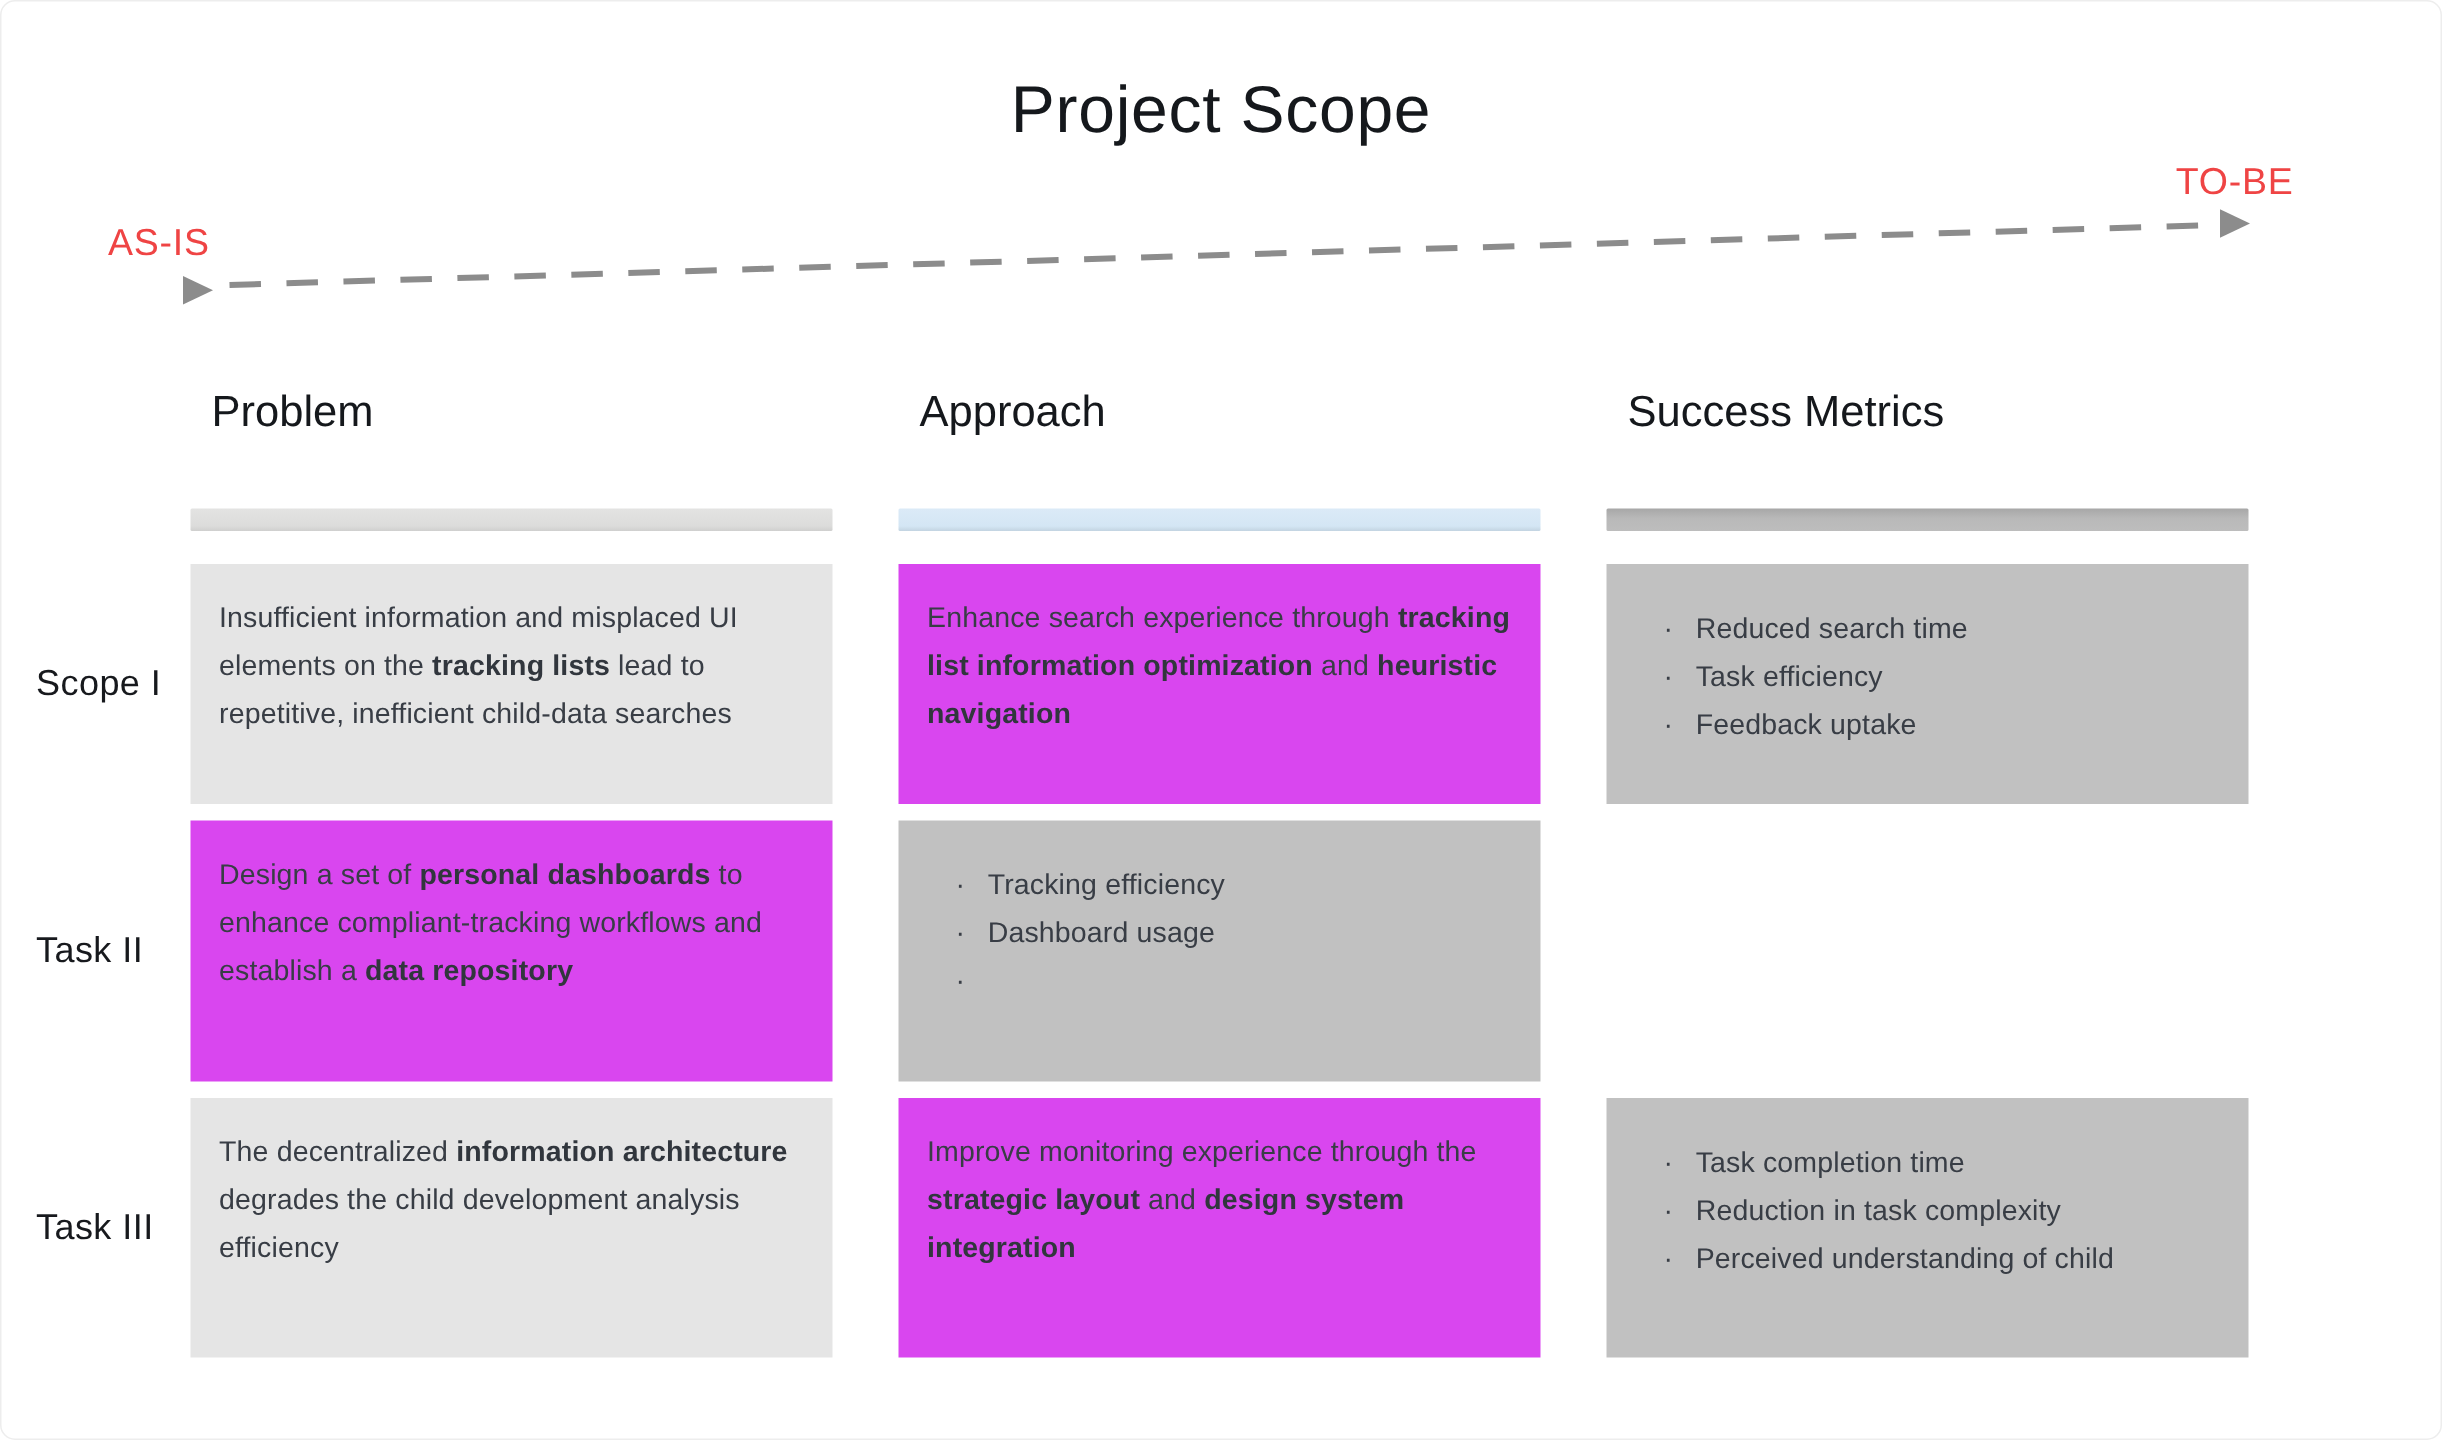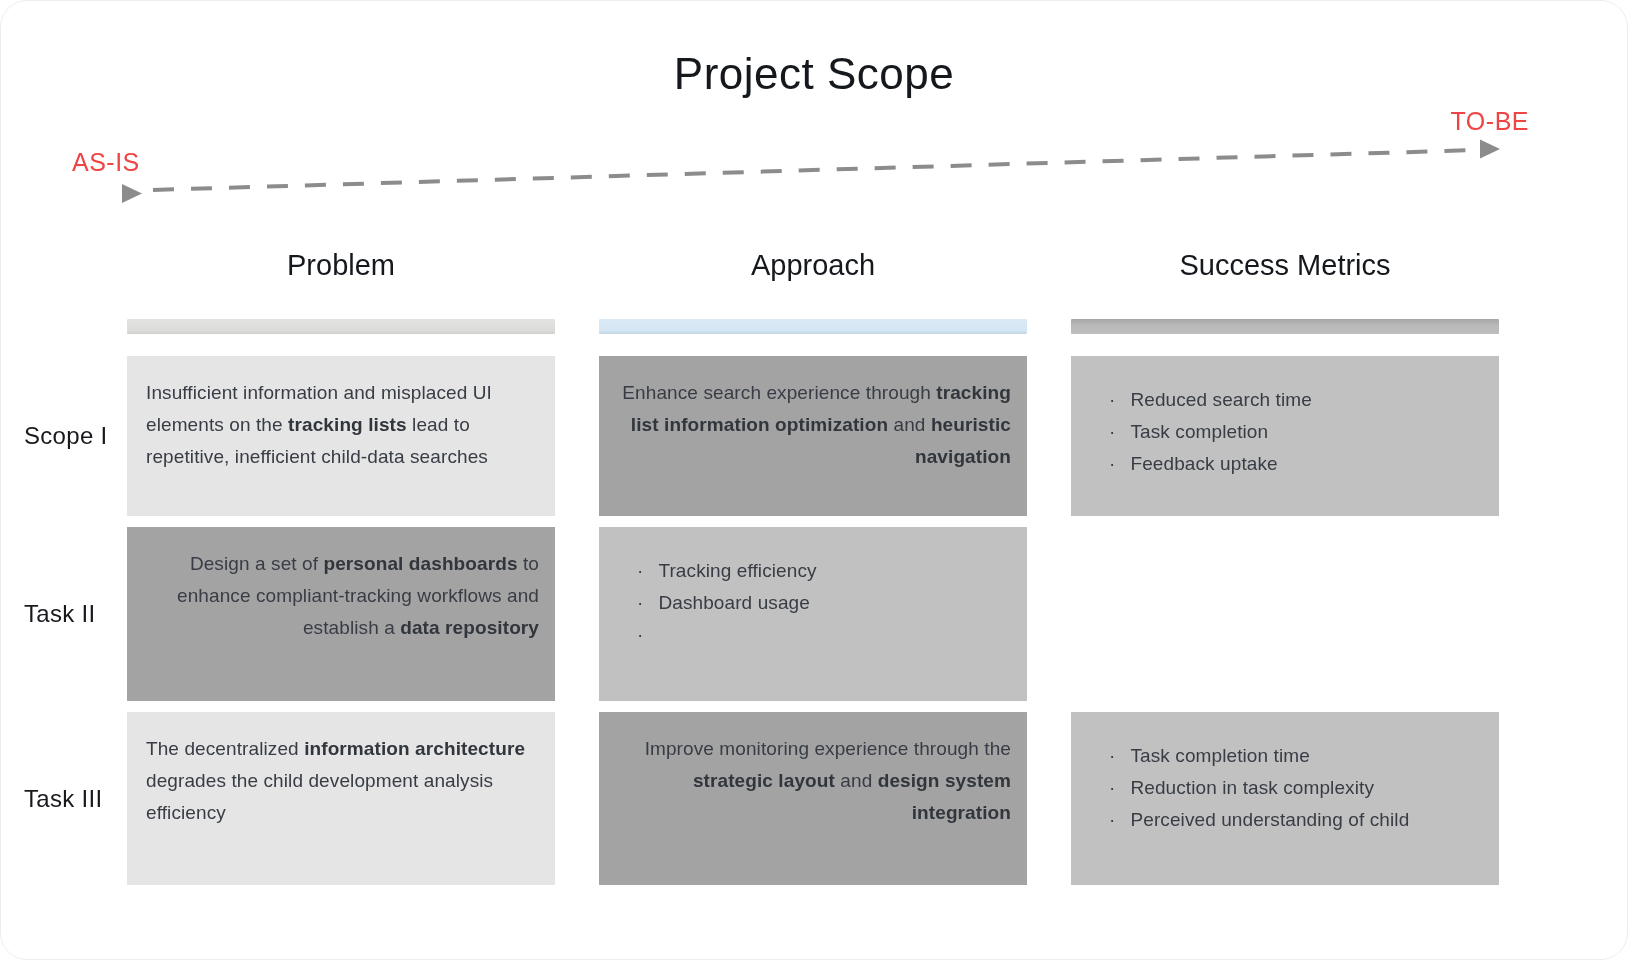--- a/index.html
+++ b/index.html
@@ -7,21 +7,21 @@
     width:1628px; height:960px;
     font-family:"Liberation Sans","DejaVu Sans",sans-serif;
     color:#17191d;
     position:relative;
     overflow:hidden;
   }
   .card {
     position:absolute; inset:0;
     background:#ffffff;
     border:1px solid #ededed;
-    border-radius:27px;
+    border-radius:10px;
     overflow:hidden;
   }
   .title {
     margin:0; padding-top:46px;
     text-align:center;
     font-size:44px; font-weight:500; letter-spacing:0.5px;
     color:#15181c; line-height:53px;
   }
   
   .arrow-svg { position:absolute; left:0; top:105px; width:1628px; height:110px; }
@@ -35,21 +35,21 @@
   }
   
   .grid {
     display:grid;
     grid-template-columns:82px 428px 428px 428px;
     column-gap:44px;
   }
   .main { margin-top:144px; }
   .col-header {
     font-size:29px; font-weight:500; color:#15181c;
-    text-align:center; line-height:34px; margin:4px;
+    line-height:34px; margin:14px;
   }
   .strips { margin-top:33px; }
   .strip { height:15px; border-radius:1px; }
   .strip-problem  { background:linear-gradient(180deg,#e3e3e2 0%,#dcdcdb 78%,#cfcfce 100%); }
   .strip-approach { background:linear-gradient(180deg,#dbeaf7 0%,#d4e6f4 78%,#c3d4e1 100%); }
   .strip-metrics  { background:linear-gradient(180deg,#a7a7a7 0%,#b9b9b9 45%,#bdbdbd 100%); }
   .rows { margin-top:22px; }
   .task-row { margin-bottom:11px; }
   .task-row.r1 .cell { min-height:160px; }
   .task-row.r2 .cell { min-height:174px; }
@@ -61,21 +61,21 @@
     white-space:nowrap;
   }
   .cell {
     box-sizing:border-box;
     padding:21px 16px 18px 19px;
     font-size:19px; line-height:32px;
     color:#383d45; letter-spacing:0.1px;
   }
   .cell .b { font-weight:700; color:#31363d; }
   .cell-problem  { background:#e5e5e5; }
-  .cell-approach { background:#a3a3a3;text-align:right; }
+  .cell-approach { background:#d946ef; }
   .cell-metrics  { background:#c1c1c1; padding-left:38px; padding-top:28px; }
   .metric-line { display:flex; align-items:baseline; gap:15px; }
   .metric-line .dot { color:#383d45; }
 </style>
 </head>
 <body>
 
 <div class="card">
 
   <h1 class="title">Project Scope</h1>
@@ -110,21 +110,21 @@
         <div class="task-label-cell">Scope I</div>
         <div class="cell cell-problem"><span>Insufficient information and misplaced UI elements on the </span><span class="b">tracking lists</span><span> lead to repetitive, inefficient child-data searches</span></div>
         <div class="cell cell-approach"><span>Enhance search experience through </span><span class="b">tracking list information optimization</span><span> and </span><span class="b">heuristic navigation</span></div>
         <div class="cell cell-metrics">
             <div class="metric-line">
               <span class="dot">·</span>
               <span>Reduced search time</span>
             </div>
             <div class="metric-line">
               <span class="dot">·</span>
-              <span>Task completion</span>
+              <span>Task efficiency</span>
             </div>
             <div class="metric-line">
               <span class="dot">·</span>
               <span>Feedback uptake</span>
             </div>
           </div>
       </div>
 
       <div class="grid task-row r2">
         <div class="task-label-cell">Task II</div>

